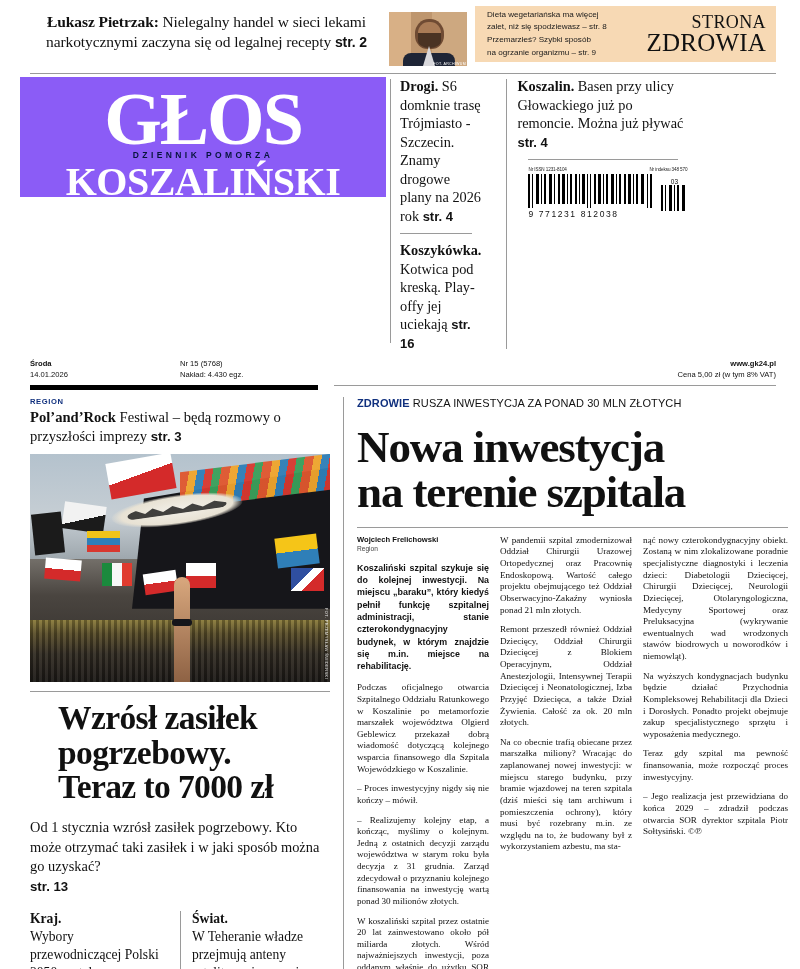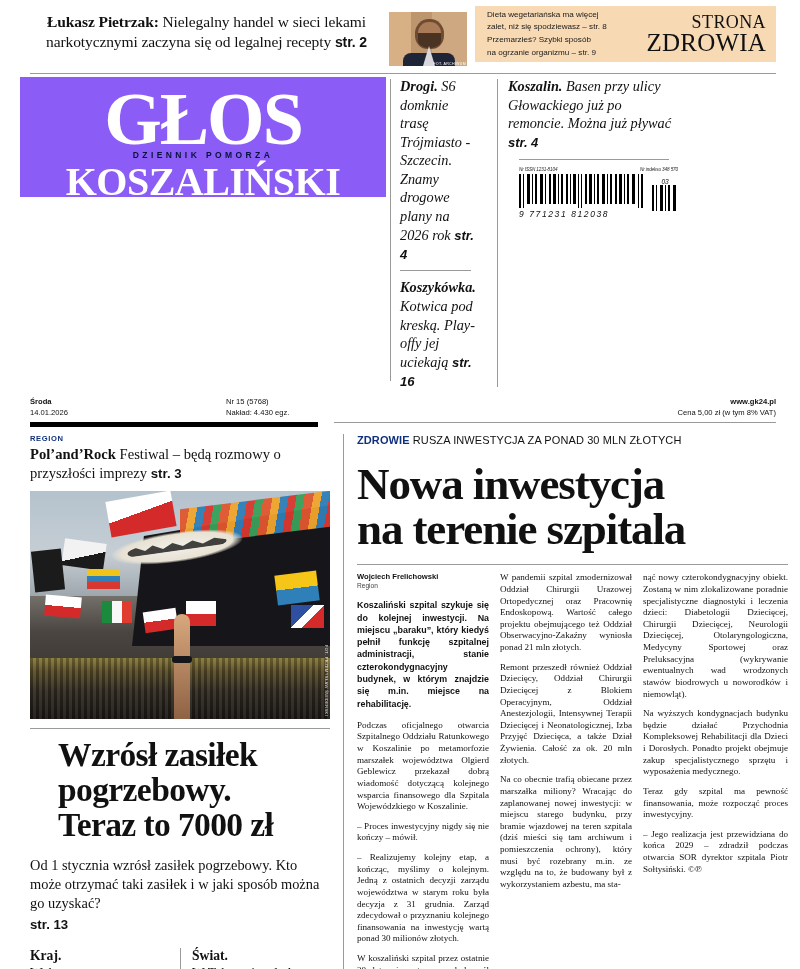--- a/index.html
+++ b/index.html
@@ -54,40 +54,40 @@
     font-family: "Liberation Sans", sans-serif; font-weight: bold; font-size: 8.5px;
     letter-spacing: 3.4px; color: #06143d; }
   .koszalinski { color: #fff; font-family: "Liberation Serif", serif; font-weight: bold;
     font-size: 40px; letter-spacing: -.5px; text-align: center; line-height: 1; margin-top: 6px; }
 
   .mast-side { width: 325px; padding: 0 24px 0 14px; position: relative; }
   .mast-side:before { content:""; position:absolute; left:4px; top:2px; bottom:10px; width:1px; background:#9a9a9a; }
   .teaser { font-size: 14.3px; line-height: 1.30; }
   .teaser b { font-weight: bold; }
   .teaser .pg { font-family: "Liberation Sans", sans-serif; font-weight: bold; font-size: 13px; }
-  .mast-side-cols { display: flex; gap: 8px; font-style: italic; }
+  .mast-side-cols { display: flex; gap: 16px; }
   .msc { flex: 1; padding-right: 9px; }
   .msc + .msc { padding-left: 11px; position: relative; }
   .msc + .msc:before { content:""; position:absolute; left:0; top:2px; bottom:4px; width:1px; background:#9a9a9a; }
   .msc-rule { height:1px; background:#9a9a9a; margin:7px 9px 7px 0; }
   .msc + .msc .msc-rule { margin-left: 11px; }
 
   
   .barcode-wrap { padding-left: 11px; }
   .bc-meta { display:flex; justify-content:space-between; font-family:"Liberation Sans",sans-serif;
      font-size:4.6px; color:#222; letter-spacing:-.1px; margin-bottom:2px; }
   .bc-row { display:flex; align-items:center; gap:5px; }
   .bc-main { height: 34px; display:flex; align-items:flex-end; }
   .bc-num { font-family:"Liberation Sans",sans-serif; font-size:8.5px; letter-spacing:1.6px; margin-top:1px; }
   .bc-addon { text-align:center; }
   .bc-addon .n { font-family:"Liberation Sans",sans-serif; font-size:6.5px; }
 
   
   .infobar { display:flex; margin: 5px 24px 0 30px; font-family:"Liberation Sans",sans-serif;
-    font-size:7.6px; line-height:1.5; color:#111;gap:46px; }
+    font-size:7.6px; line-height:1.5; color:#111; }
   .ib1 { width: 150px; }
   .ib1 b { font-weight: bold; }
   .ib2 { width: 160px; }
   .ib3 { flex:1; text-align: right; }
   .ib3 b { font-weight: bold; text-align: center; }
 
   .blackrule { height: 5px; background: #000; margin: 4px 0 0 30px; width: 288px; }
   .blackrule-row { display:flex; align-items:center; }
   .grayrule-right { height:1px; background:#9a9a9a; margin-left: 16px; flex:1; margin-right: 24px; }
 

